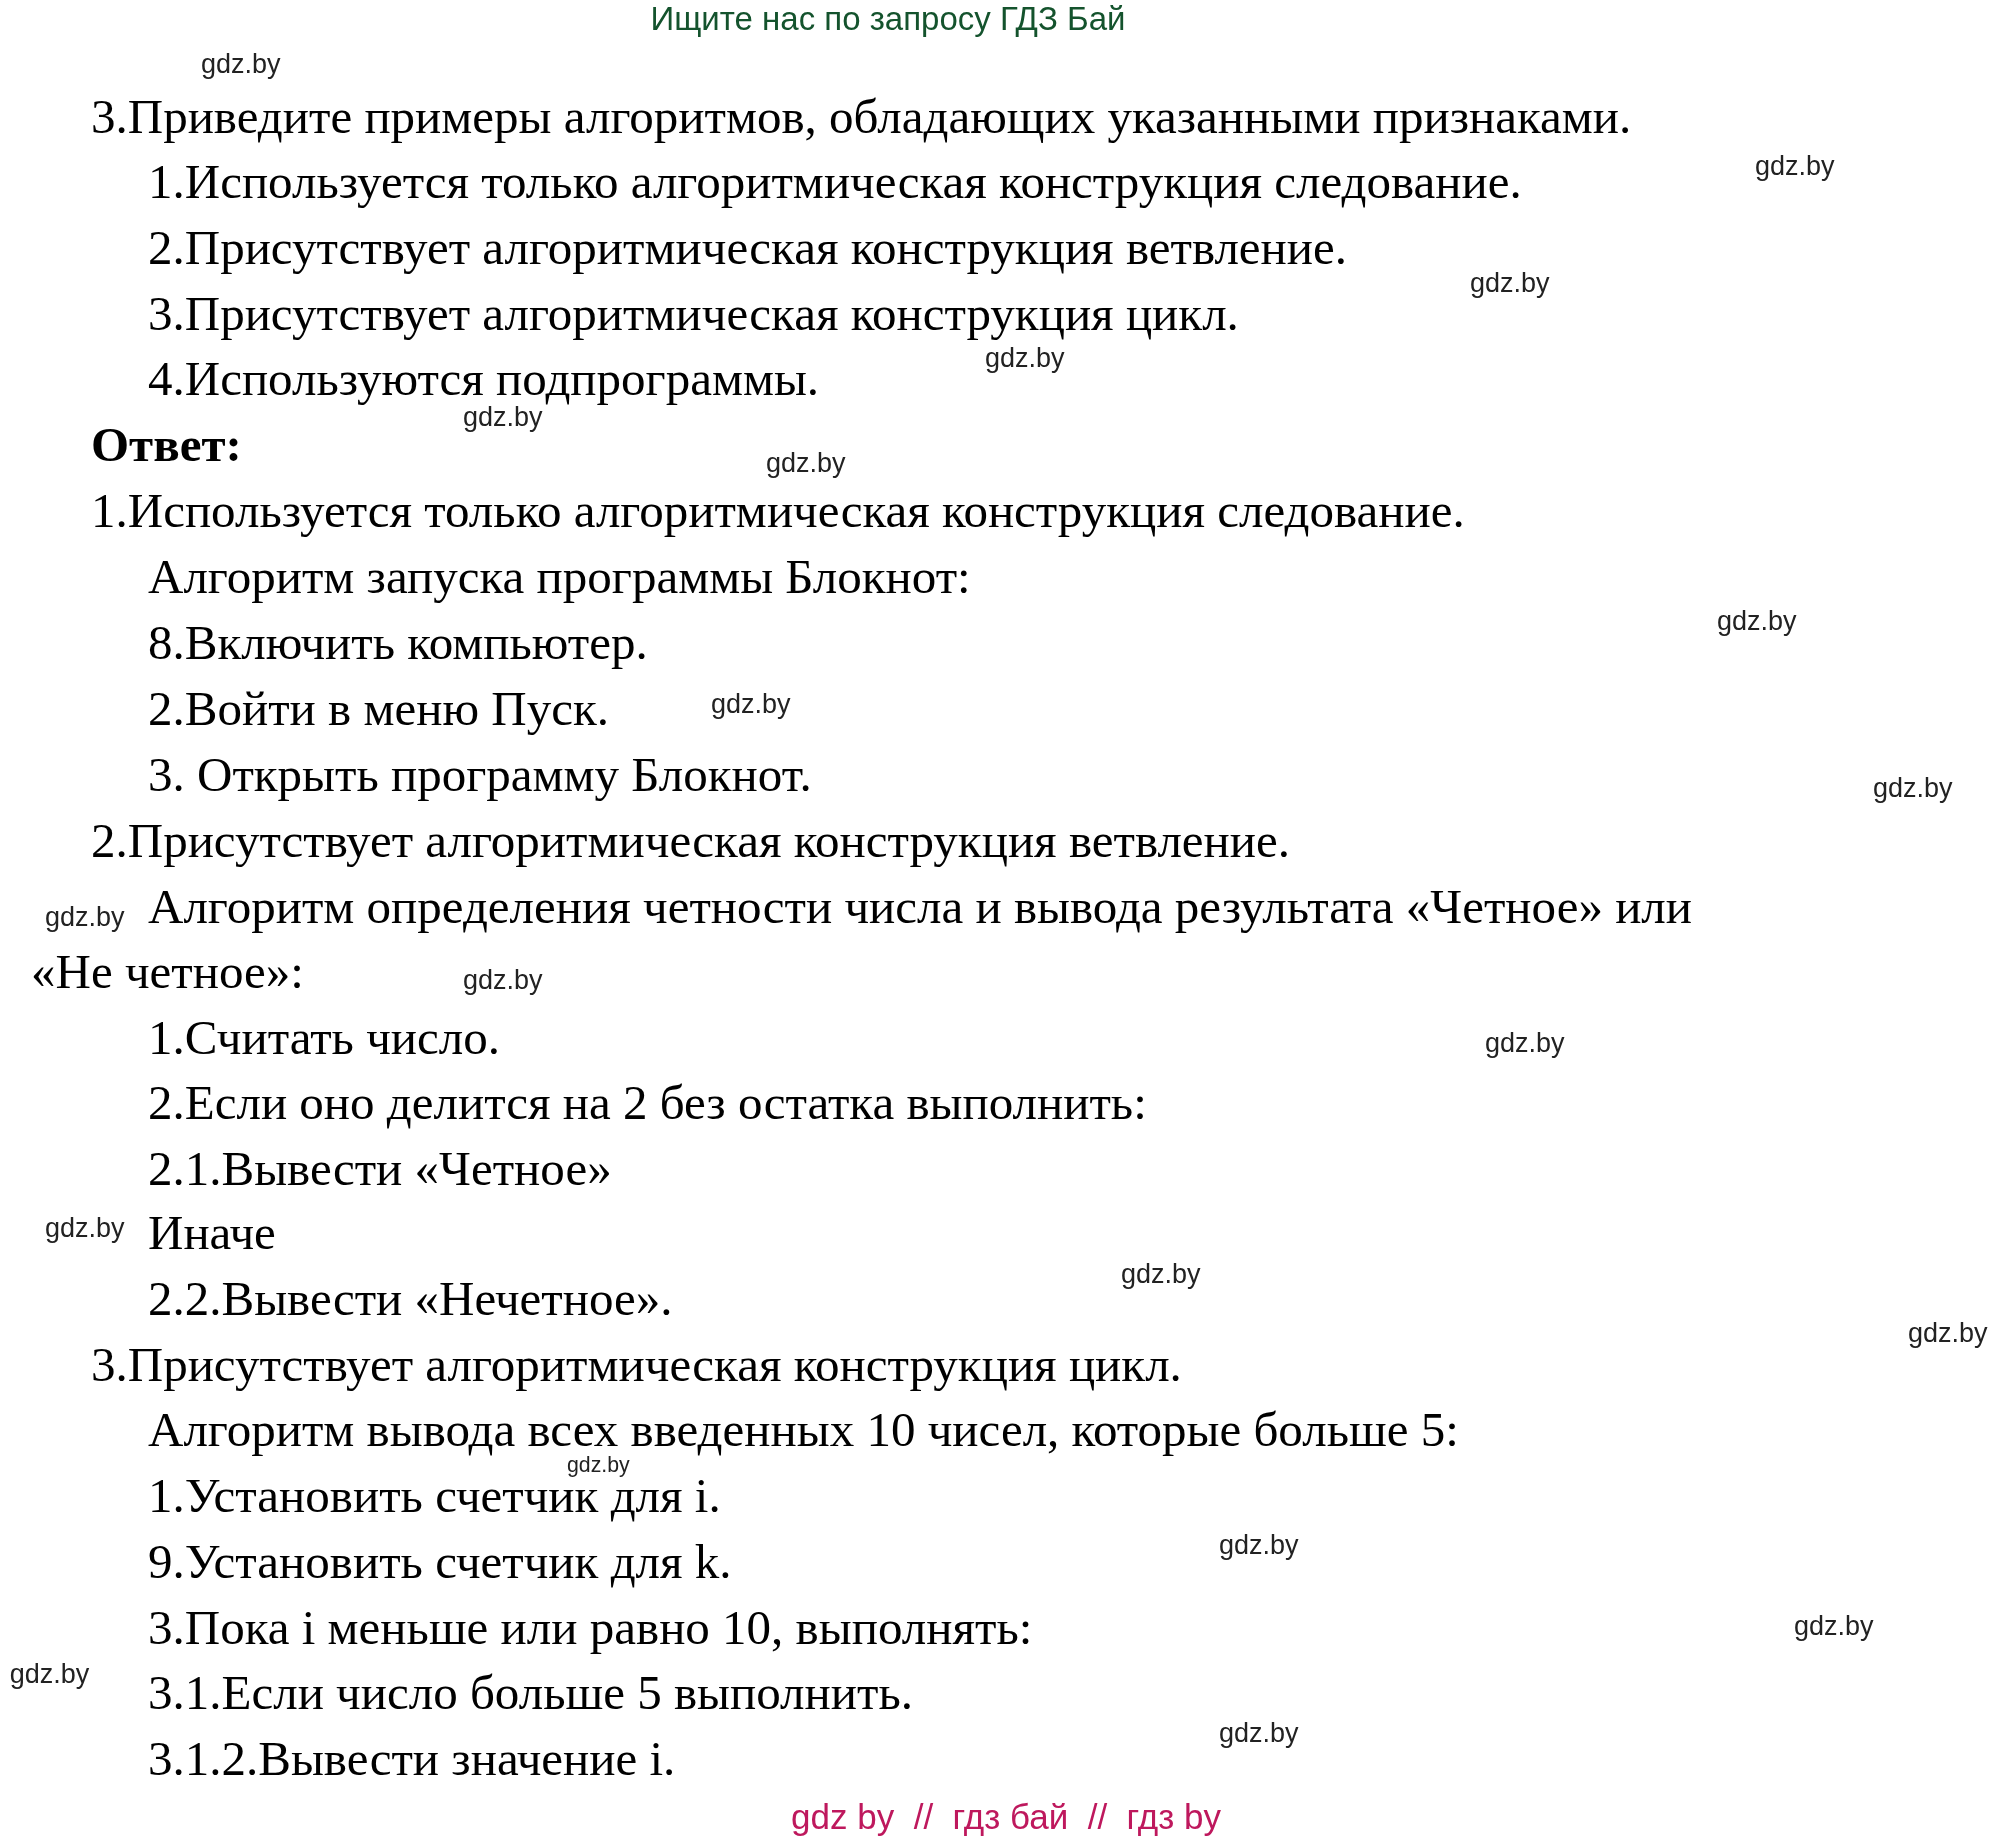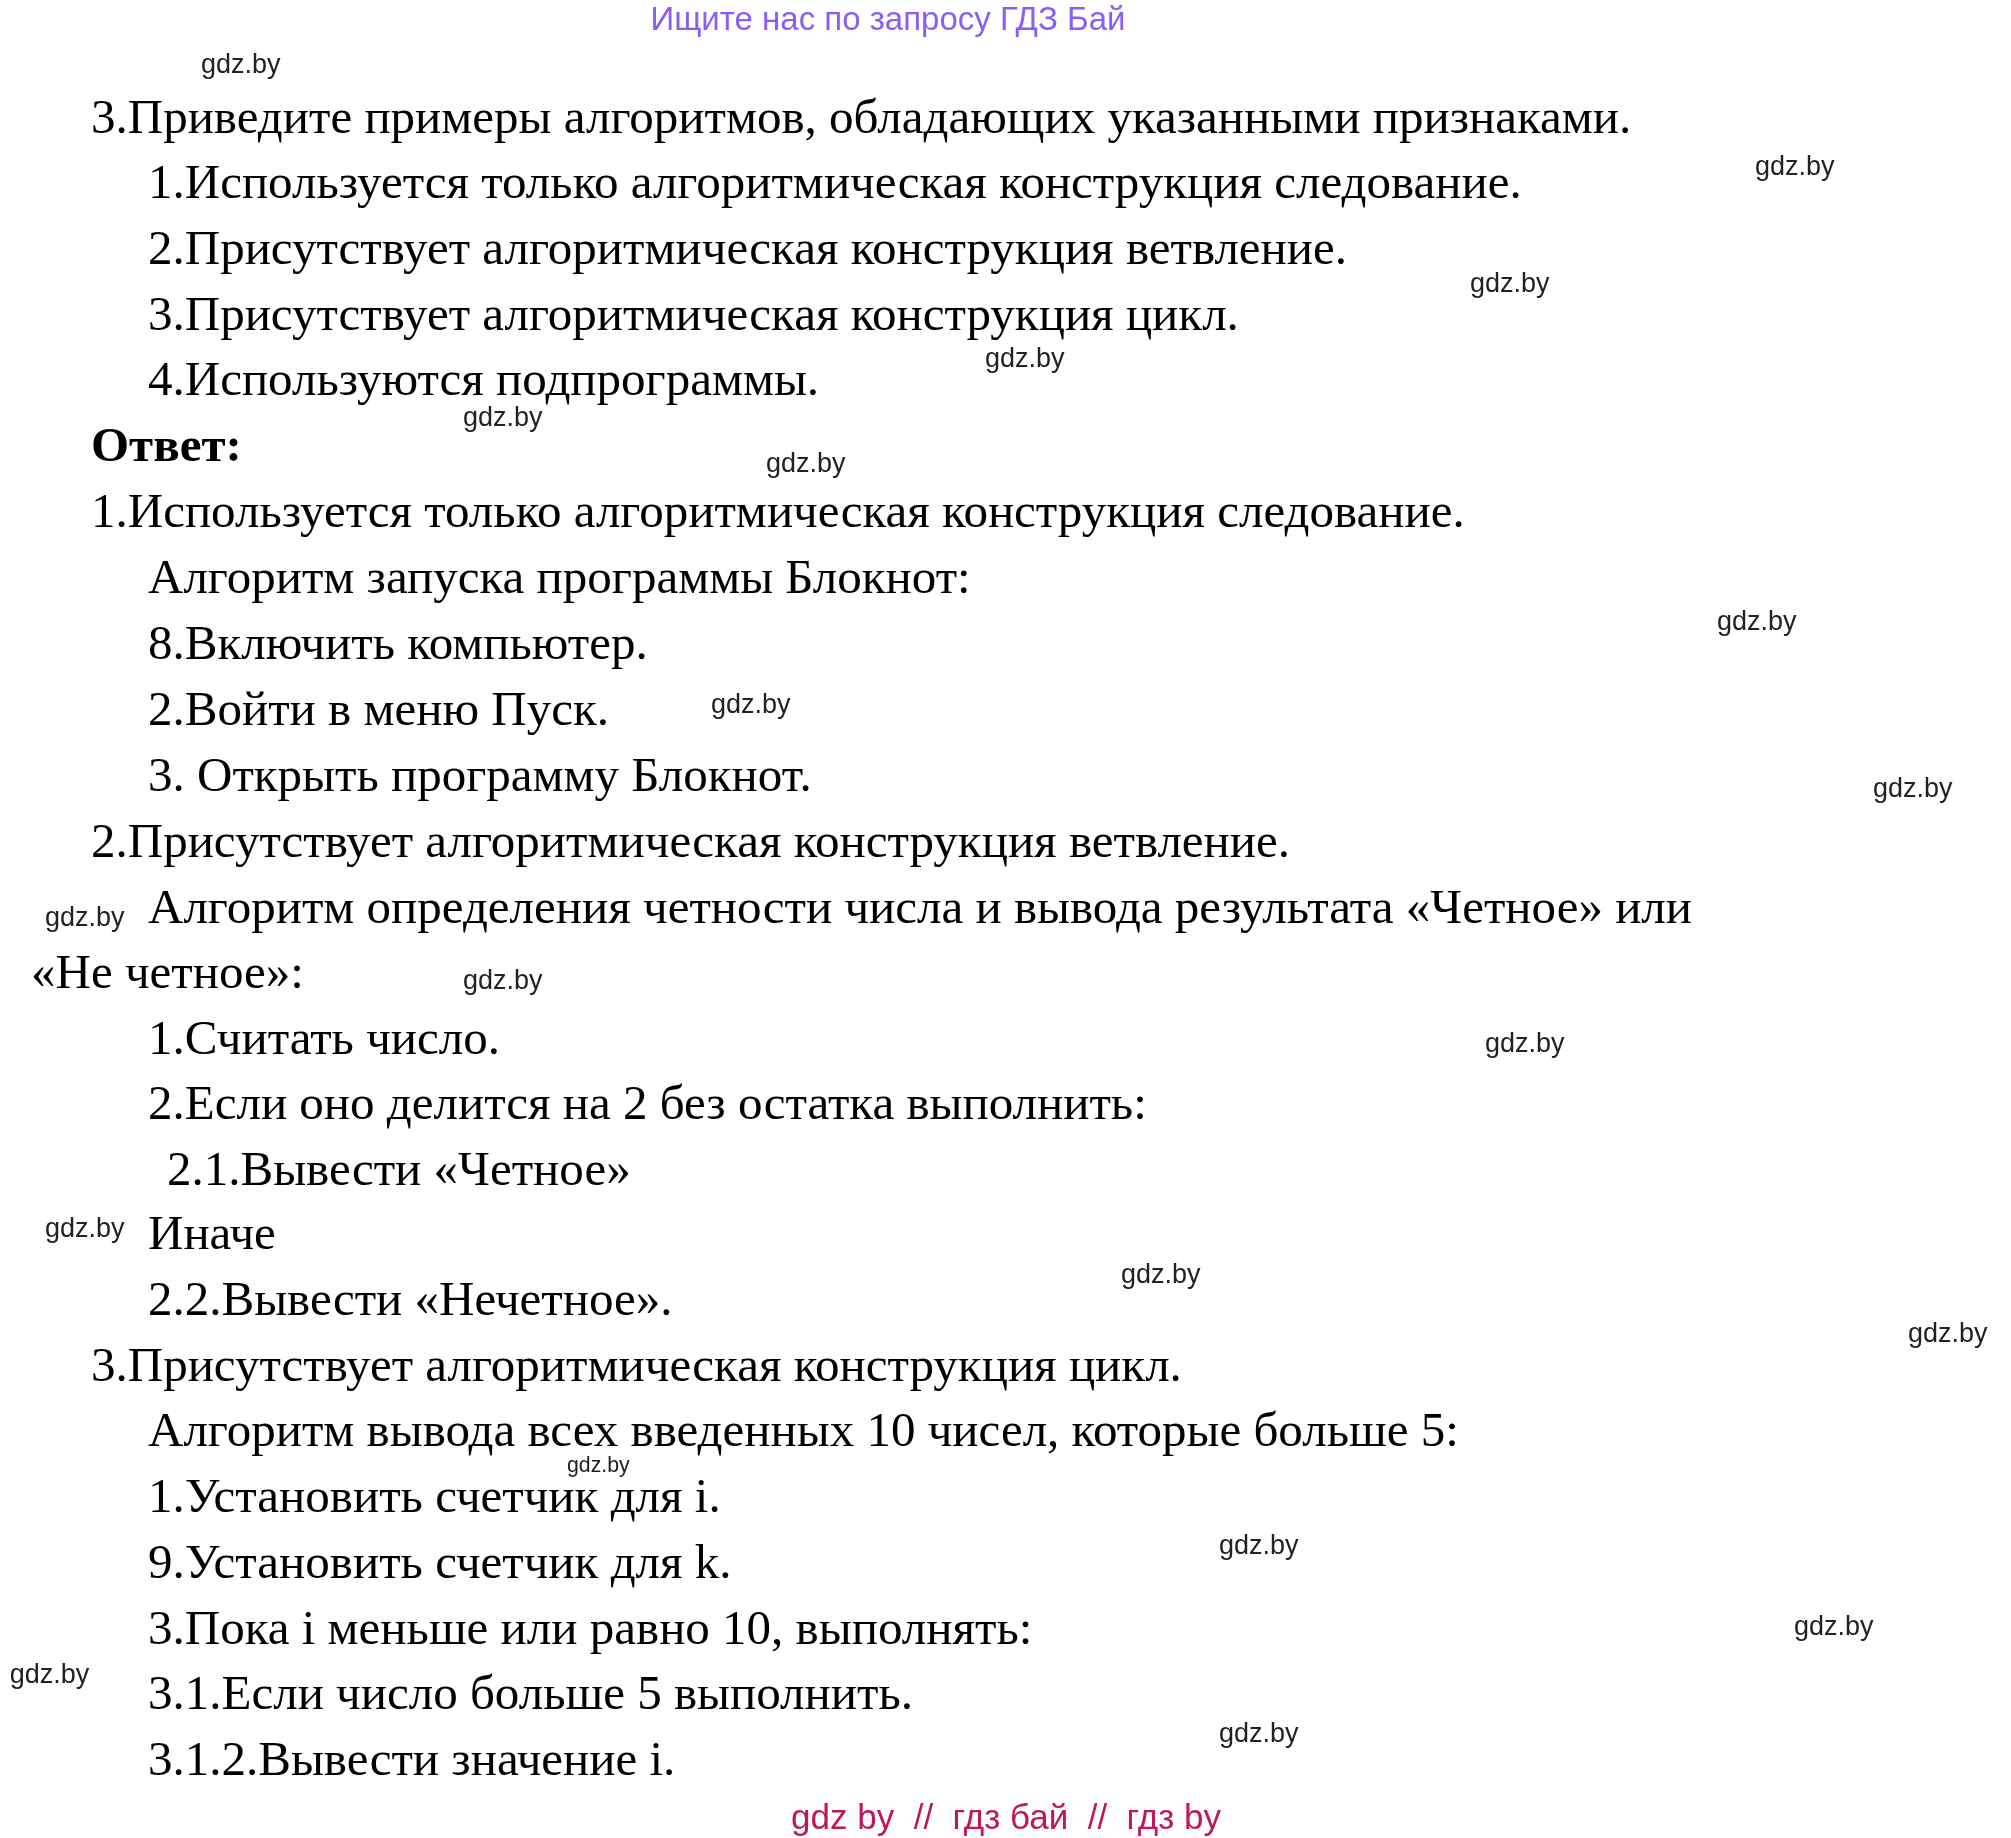--- a/index.html
+++ b/index.html
@@ -1,20 +1,20 @@
 <!DOCTYPE html>
 <html><head>
 <meta charset="utf-8">
 <style>
   html, body { margin: 0; padding: 0; background: #ffffff; }
   body { width: 2012px; height: 1839px; position: relative; overflow: hidden; }
   .header {
     position: absolute; left: 0; top: 0; width: 1776px; text-align: center;
     font-family: "Liberation Sans", sans-serif; font-size: 33px; line-height: 37px;
-    color: #8b5cf6;
+    color: #14532d;
   }
   .line {
     position: absolute; white-space: nowrap;
     font-family: "Liberation Serif", serif; font-size: 49px; line-height: 58px;
     color: #000000;
   }
   .bold { font-weight: bold; }
   .wm {
     position: absolute; white-space: nowrap;
     font-family: "Liberation Sans", sans-serif; font-size: 27px; line-height: 31px;
@@ -43,21 +43,21 @@
 <div class="line" style="left:148px; top:548px;">Алгоритм запуска программы Блокнот:</div>
 <div class="line" style="left:148px; top:614px;">8.Включить компьютер.</div>
 <div class="line" style="left:148px; top:680px;">2.Войти в меню Пуск.</div>
 <div class="line" style="left:148px; top:746px;">3. Открыть программу Блокнот.</div>
 
 <div class="line" style="left:91px; top:812px;">2.Присутствует алгоритмическая конструкция ветвление.</div>
 <div class="line" style="left:148px; top:878px;">Алгоритм определения четности числа и вывода результата «Четное» или</div>
 <div class="line" style="left:31px; top:943px;">«Не четное»:</div>
 <div class="line" style="left:148px; top:1009px;">1.Считать число.</div>
 <div class="line" style="left:148px; top:1074px;">2.Если оно делится на 2 без остатка выполнить:</div>
-<div class="line" style="left:148px; top:1140px;margin-left:19px;">2.1.Вывести «Четное»</div>
+<div class="line" style="left:148px; top:1140px;">2.1.Вывести «Четное»</div>
 <div class="line" style="left:148px; top:1204px;text-align:right;">Иначе</div>
 <div class="line" style="left:148px; top:1270px;">2.2.Вывести «Нечетное».</div>
 
 <div class="line" style="left:91px; top:1336px;">3.Присутствует алгоритмическая конструкция цикл.</div>
 <div class="line" style="left:148px; top:1401px;text-align:right;">Алгоритм вывода всех введенных 10 чисел, которые больше 5:</div>
 <div class="line" style="left:148px; top:1467px;">1.Установить счетчик для i.</div>
 <div class="line" style="left:148px; top:1533px;">9.Установить счетчик для k.</div>
 <div class="line" style="left:148px; top:1599px;">3.Пока i меньше или равно 10, выполнять:</div>
 <div class="line" style="left:148px; top:1664px;">3.1.Если число больше 5 выполнить.</div>
 <div class="line" style="left:148px; top:1730px;">3.1.2.Вывести значение i.</div>

